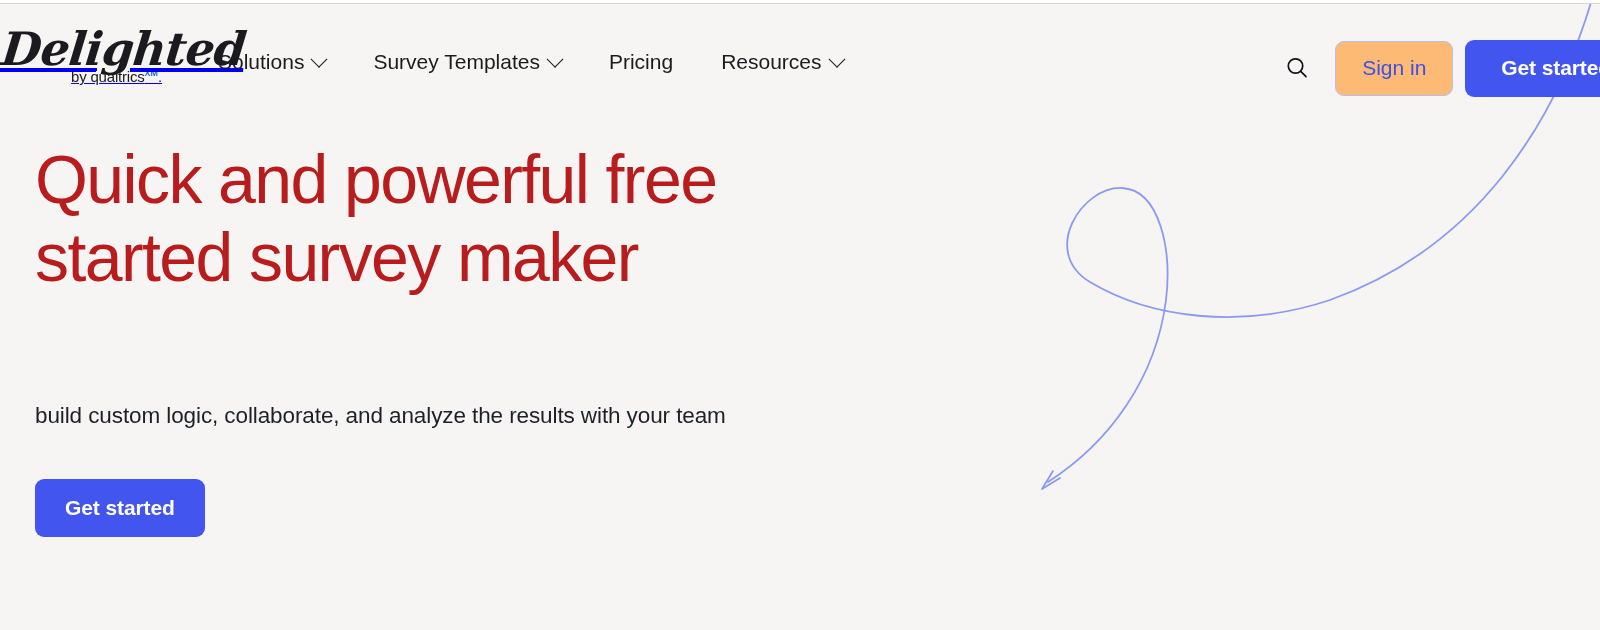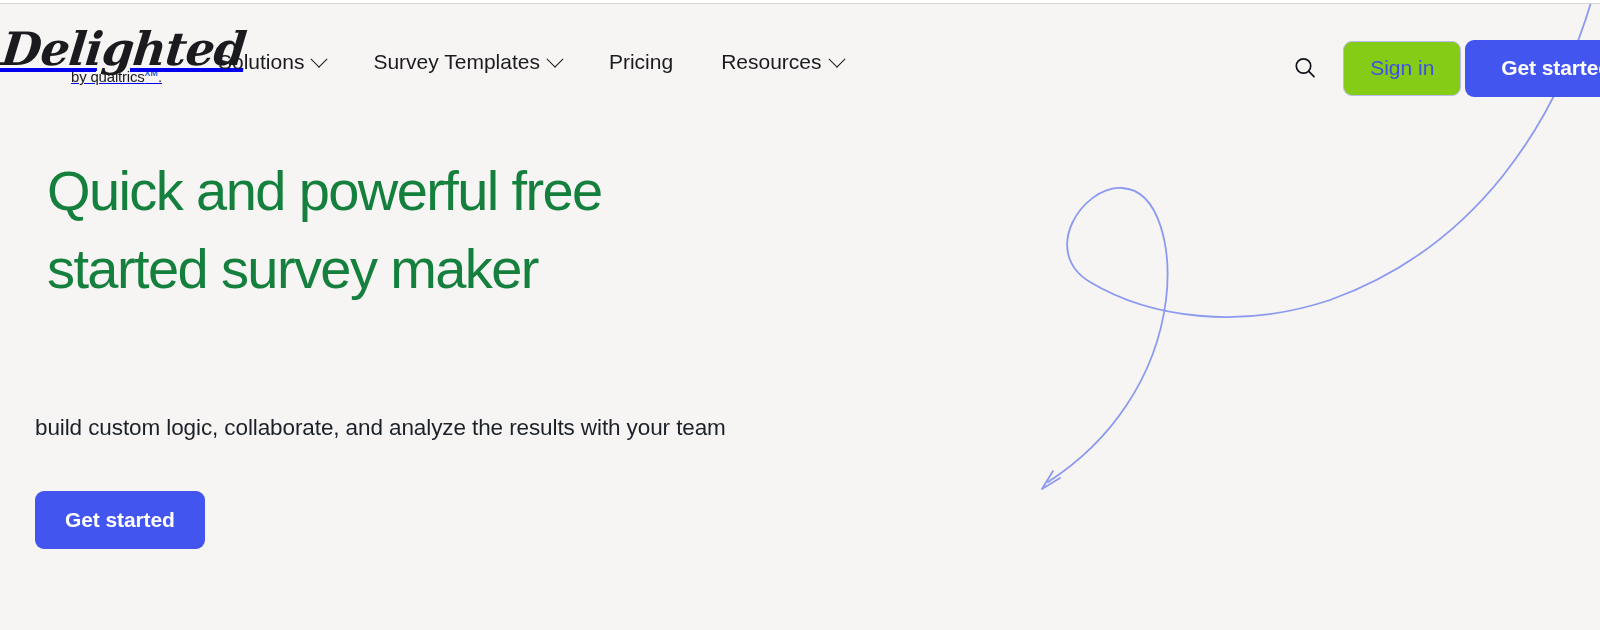--- a/index.html
+++ b/index.html
@@ -149,26 +149,26 @@
   }
   .btn-signin {
     display: flex;
     align-items: center;
     justify-content: center;
     height: 55px;
     width: 118px;
     box-sizing: border-box;
     border: 1.3px solid #b9bdf0;
     border-radius: 9px;
-    background: #84cc16;
+    background: #fdba74;
     color: #3d50e8;
     font-size: 21px;
     font-weight: 400;
     cursor: pointer;
-    margin-right: 4px;
+    margin-right: 12px;
   }
   .btn-getstarted-header {
     display: flex;
     align-items: center;
     justify-content: center;
     height: 57px;
     padding: 0 36px;
     box-sizing: border-box;
     border: none;
     border-radius: 9px;
@@ -184,26 +184,26 @@
 
   
   .hero {
     position: absolute;
     left: 35px;
     top: 140px;
     width: 820px;
     z-index: 10;
   }
   .hero-title {
-    margin: 12px;
-    font-size: 56px;
+    margin: 0;
+    font-size: 68px;
     line-height: 78px;
     font-weight: 400;
     letter-spacing: -1.6px;
-    color: #15803d;
+    color: #b91c1c;
   }
   .hero-sub {
     margin: 62px 0 0 0;
     font-size: 22.5px;
     line-height: 38.5px;
     font-weight: 400;
     color: #1c2129;
     max-width: 760px;
     letter-spacing: -0.1px;
   }

